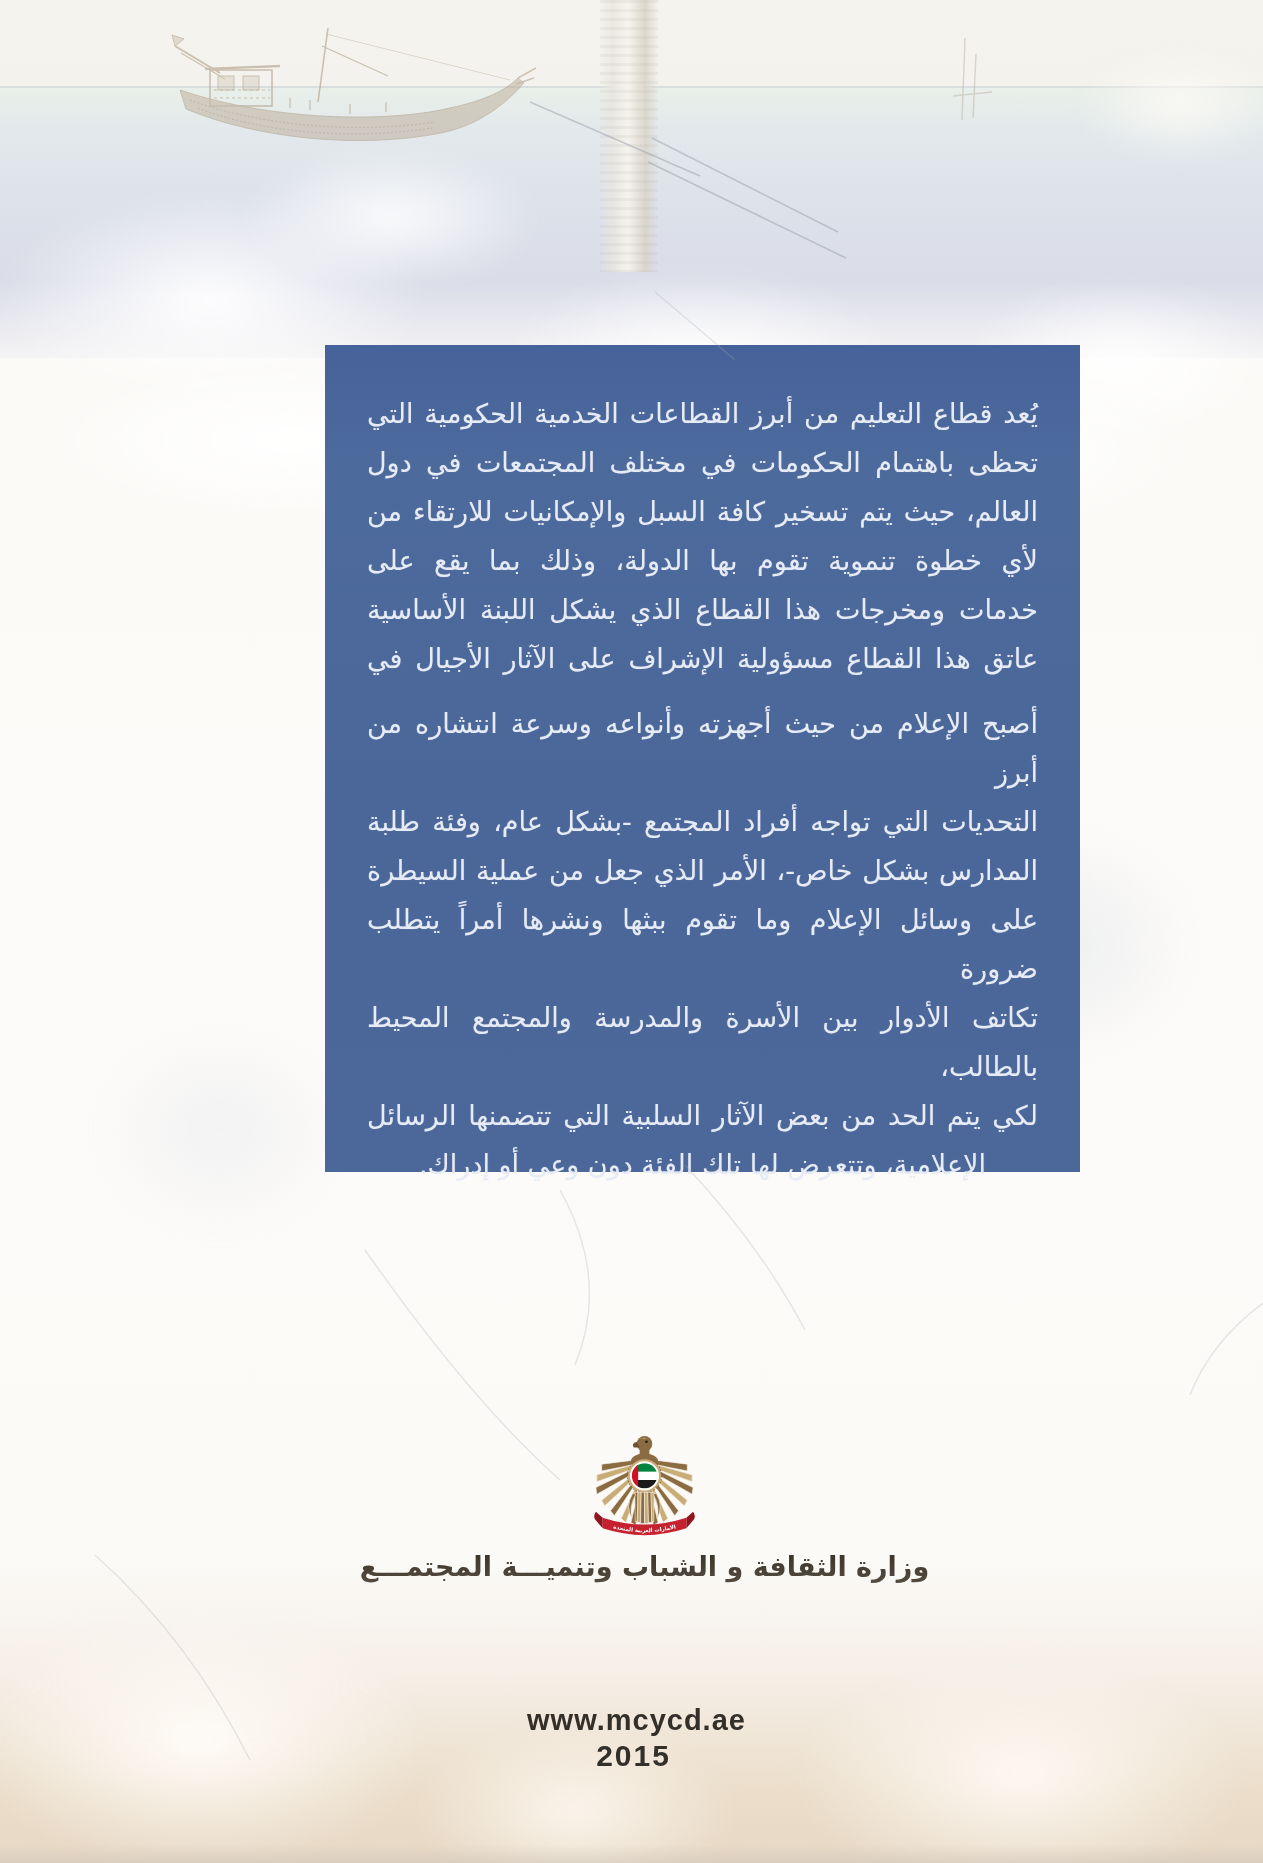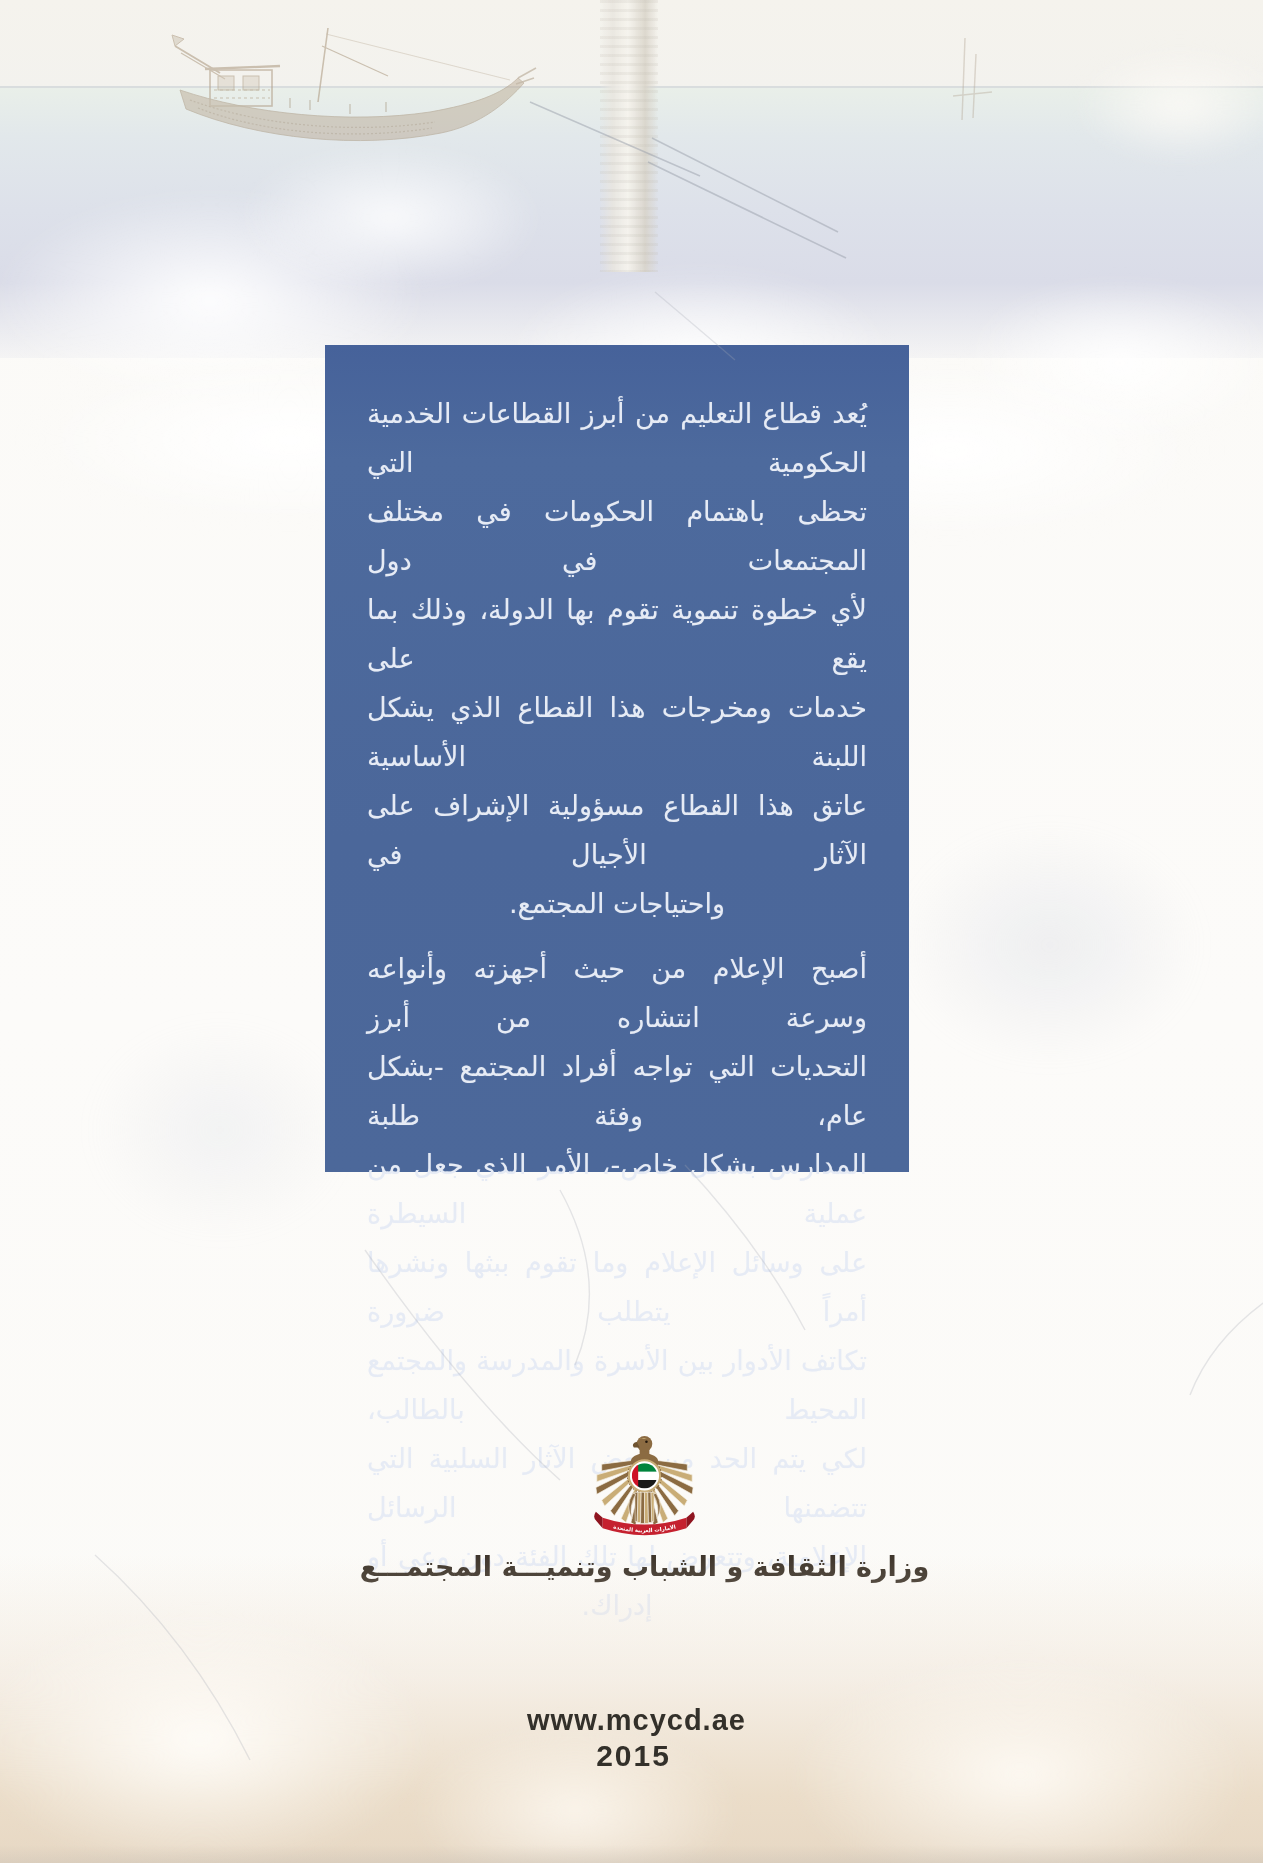--- a/index.html
+++ b/index.html
@@ -13,21 +13,21 @@
   .sea{position:absolute;left:0;top:88px;width:100%;height:270px;
        background:linear-gradient(180deg,#e9efe9 0%,#e2e8eb 18%,#dde1ea 45%,#dadce8 72%,rgba(218,220,232,.2) 100%);}
   .pole{position:absolute;left:600px;top:0;width:58px;height:272px;opacity:.95;
         background:linear-gradient(90deg,rgba(208,204,194,0) 0%,rgba(233,230,223,.9) 22%,#f6f4ee 48%,rgba(216,211,200,.9) 78%,rgba(200,196,186,0) 100%);}
   .pole:after{content:"";position:absolute;inset:0;
         background:repeating-linear-gradient(180deg,rgba(184,179,168,.16) 0 3px,transparent 3px 9px);}
   svg.scene-lines{position:absolute;left:0;top:0;}
   .boat{position:absolute;left:150px;top:28px;opacity:.62;filter:blur(.3px);}
   .cloud{position:absolute;border-radius:50%;filter:blur(11px);pointer-events:none;}
   
-  .blue-box{position:absolute;left:325px;top:345px;width:584px;height:827px;box-sizing:border-box;
+  .blue-box{position:absolute;left:325px;top:345px;width:755px;height:827px;box-sizing:border-box;
             padding:44px 42px 28px 42px;background:linear-gradient(180deg,#46629a 0%,#4d6a9d 14%,#4b679a 60%,#4c689a 100%);
             color:#e6ebf5;font-size:27px;direction:rtl;}
   .para{margin:0 0 16px 0;}
   .para:last-child{margin-bottom:0;}
   .line{line-height:49px;text-align:justify;text-align-last:justify;white-space:normal;
         text-shadow:0 0 1px rgba(230,235,245,.35);}
   .line.last{text-align-last:center;}
   
   .falcon{position:absolute;left:591px;top:1432px;}
   .ministry-name{position:absolute;left:0;right:0;top:1551px;text-align:center;transform:translateX(13px);
@@ -94,24 +94,24 @@
   <div class="cloud" style="left:-60px;top:330px;width:700px;height:220px;background:radial-gradient(closest-side,#ffffff,transparent 75%);"></div>
   <div class="cloud" style="left:600px;top:330px;width:700px;height:240px;background:radial-gradient(closest-side,rgba(255,255,255,.96),transparent 75%);"></div>
   <div class="cloud" style="left:1040px;top:30px;width:280px;height:150px;background:radial-gradient(closest-side,rgba(252,250,246,.9),transparent 75%);"></div>
   <div class="cloud" style="left:840px;top:780px;width:420px;height:330px;background:radial-gradient(closest-side,rgba(208,212,222,.32),transparent 72%);"></div>
   <div class="cloud" style="left:40px;top:980px;width:360px;height:300px;background:radial-gradient(closest-side,rgba(214,218,226,.25),transparent 72%);"></div>
 
   <div class="blue-box" dir="rtl">
     <div class="para">
         <div class="line">يُعد قطاع التعليم من أبرز القطاعات الخدمية الحكومية التي</div>
         <div class="line">تحظى باهتمام الحكومات في مختلف المجتمعات في دول</div>
+        <div class="line">العالم، حيث يتم تسخير كافة السبل والإمكانيات للارتقاء من</div>
         <div class="line">لأي خطوة تنموية تقوم بها الدولة، وذلك بما يقع على</div>
         <div class="line">خدمات ومخرجات هذا القطاع الذي يشكل اللبنة الأساسية</div>
         <div class="line">عاتق هذا القطاع مسؤولية الإشراف على الآثار الأجيال في</div>
-        <div class="line last">واحتياجات المجتمع.</div>
       </div>
     <div class="para">
         <div class="line">أصبح الإعلام من حيث أجهزته وأنواعه وسرعة انتشاره من أبرز</div>
         <div class="line">التحديات التي تواجه أفراد المجتمع -بشكل عام، وفئة طلبة</div>
         <div class="line">المدارس  بشكل خاص-، الأمر الذي جعل من عملية السيطرة</div>
         <div class="line">على وسائل الإعلام وما تقوم ببثها ونشرها أمراً يتطلب ضرورة</div>
         <div class="line">تكاتف الأدوار بين الأسرة والمدرسة والمجتمع المحيط بالطالب،</div>
         <div class="line">لكي يتم الحد من بعض الآثار السلبية التي تتضمنها الرسائل</div>
         <div class="line last">الإعلامية، وتتعرض لها تلك الفئة دون وعي أو إدراك.</div>
       </div>

